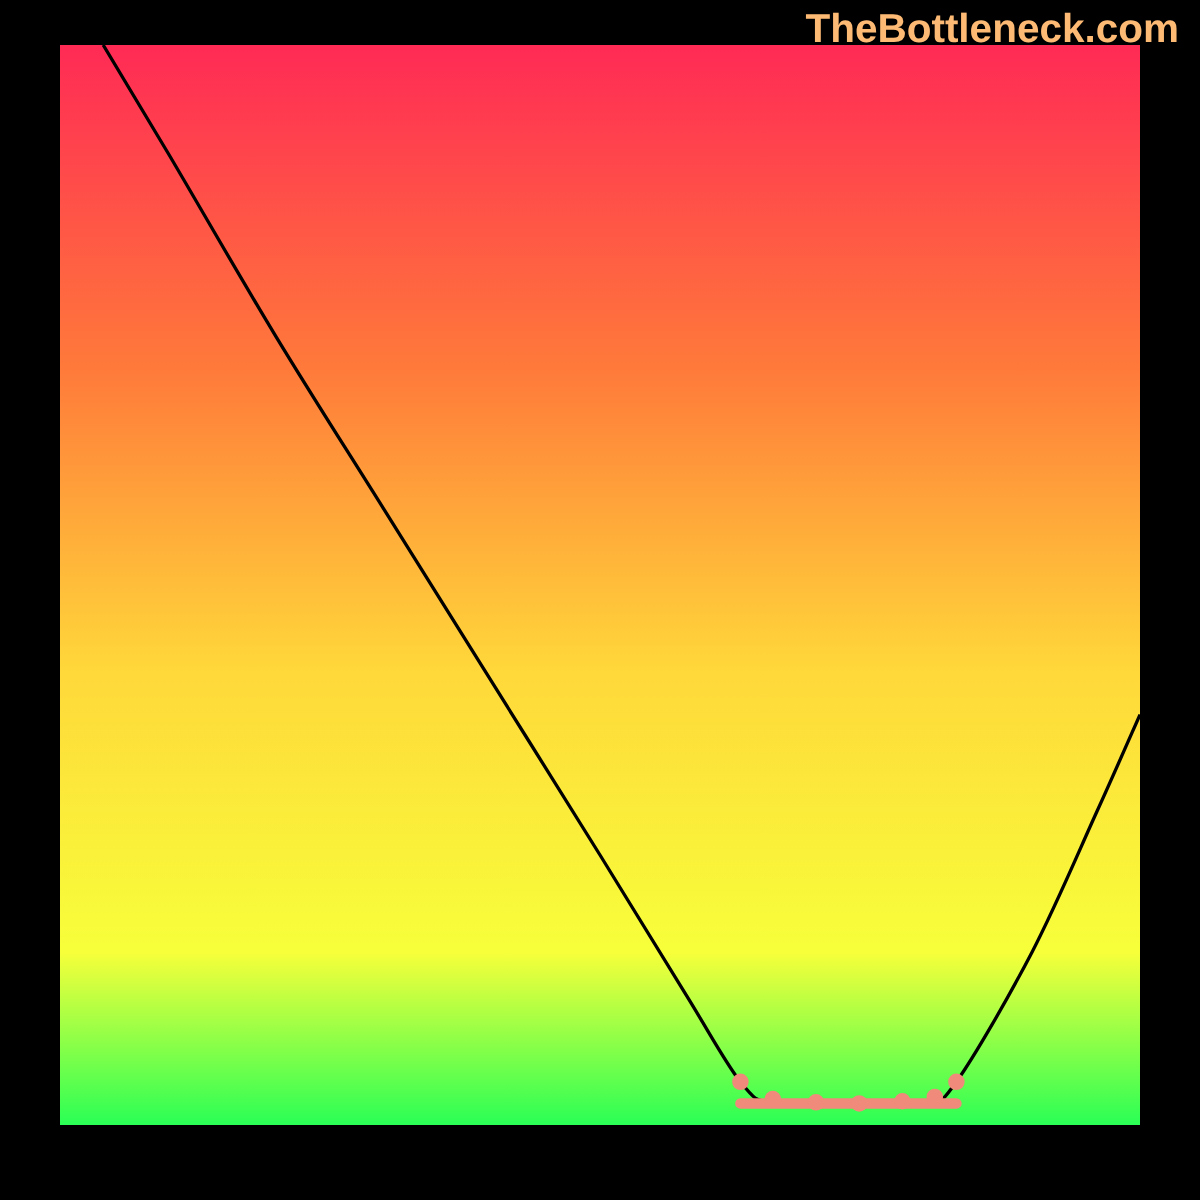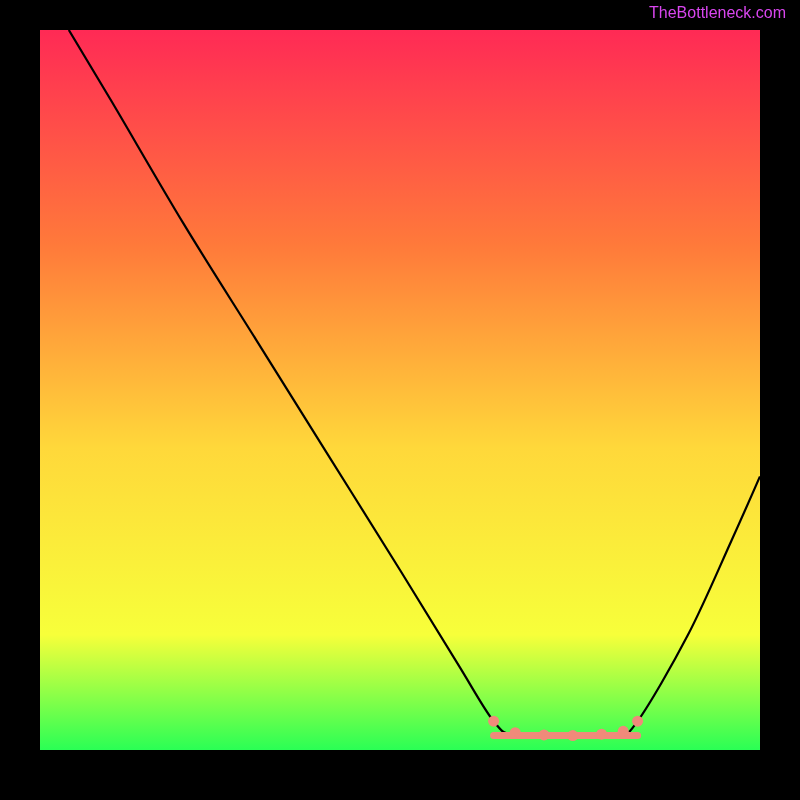--- a/index.html
+++ b/index.html
@@ -8,23 +8,23 @@
     background: #000;
     width: 800px;
     height: 800px;
     position: relative;
     font-family: Arial, Helvetica, sans-serif;
   }
   .attribution {
     position: absolute;
     top: 4px;
     right: 14px;
-    color: #d946ef;
-    font-size: 16px;
-    font-weight: 400;
+    color: #fdba74;
+    font-size: 27px;
+    font-weight: 700;
   }
   .chart-area {
     position: absolute;
     left: 40px;
     top: 30px;
     width: 720px;
     height: 720px;
   }
   svg { display: block; }
 </style>

